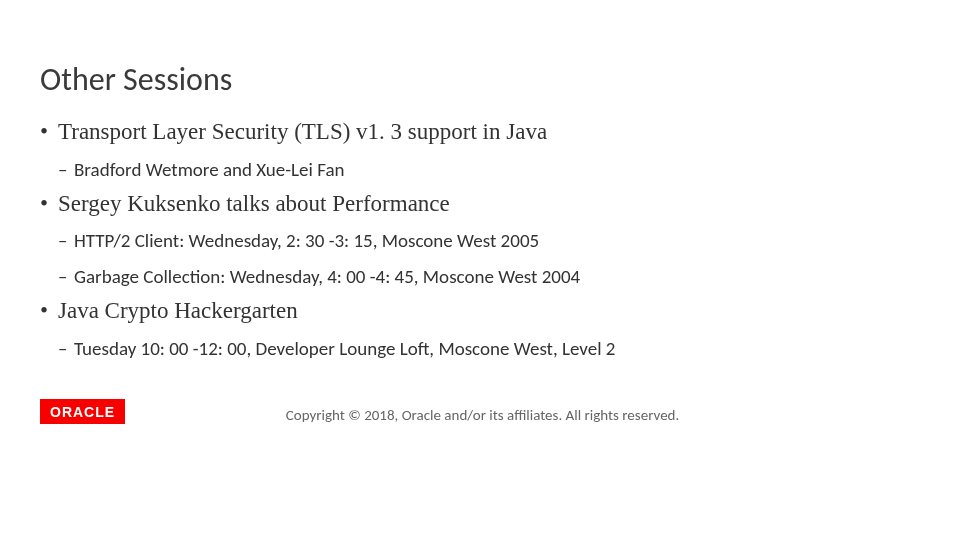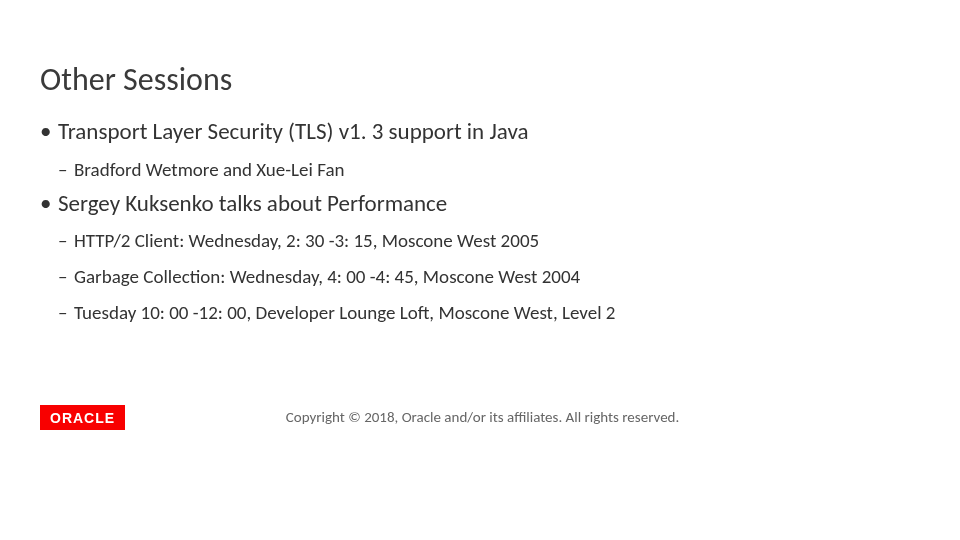--- a/index.html
+++ b/index.html
@@ -32,20 +32,21 @@
   }
   ul.bullets > li {
     margin-bottom: 6px;
   }
   .lvl1 {
     font-size: 23px;
     color: #333333;
     position: relative;
     padding-left: 18px;
     line-height: 1.3;
+    font-family: Liberation Serif, serif;
   }
   .lvl1::before {
     content: "•";
     position: absolute;
     left: 0;
     top: 0;
     color: #333333;
   }
   .lvl2 {
     font-size: 19px;
@@ -59,24 +60,24 @@
     content: "–";
     position: absolute;
     left: 18px;
     top: 0;
     color: #333333;
   }
   .footer {
     position: absolute;
     left: 40px;
     right: 40px;
-    bottom: 14px;
+    bottom: 24px;
     height: 34px;
     display: flex;
-    align-items: center;
+    align-items: flex-end;
   }
   .logo {
     background: #f80000;
     color: #ffffff;
     font-family: Arial, sans-serif;
     font-weight: bold;
     font-size: 14px;
     letter-spacing: 1px;
     padding: 6px 10px 5px 10px;
     line-height: 1;
@@ -103,20 +104,21 @@
       <div class="lvl2">Bradford Wetmore and Xue-Lei Fan</div>
     </li>
 
     <li>
       <div class="lvl1">Sergey Kuksenko talks about Performance</div>
       <div class="lvl2">HTTP/2 Client: Wednesday, 2: 30 -3: 15, Moscone West 2005</div>
       <div class="lvl2">Garbage Collection: Wednesday, 4: 00 -4: 45, Moscone West 2004</div>
     </li>
 
     <li>
+      <div class="lvl1">Java Crypto Hackergarten</div>
       <div class="lvl2">Tuesday 10: 00 -12: 00, Developer Lounge Loft, Moscone West, Level 2</div>
     </li>
 
   </ul>
 
   <div class="footer">
     <div class="logo">ORACLE</div>
     <div class="copyright">Copyright © 2018, Oracle and/or its affiliates. All rights reserved.</div>
   </div>
 

